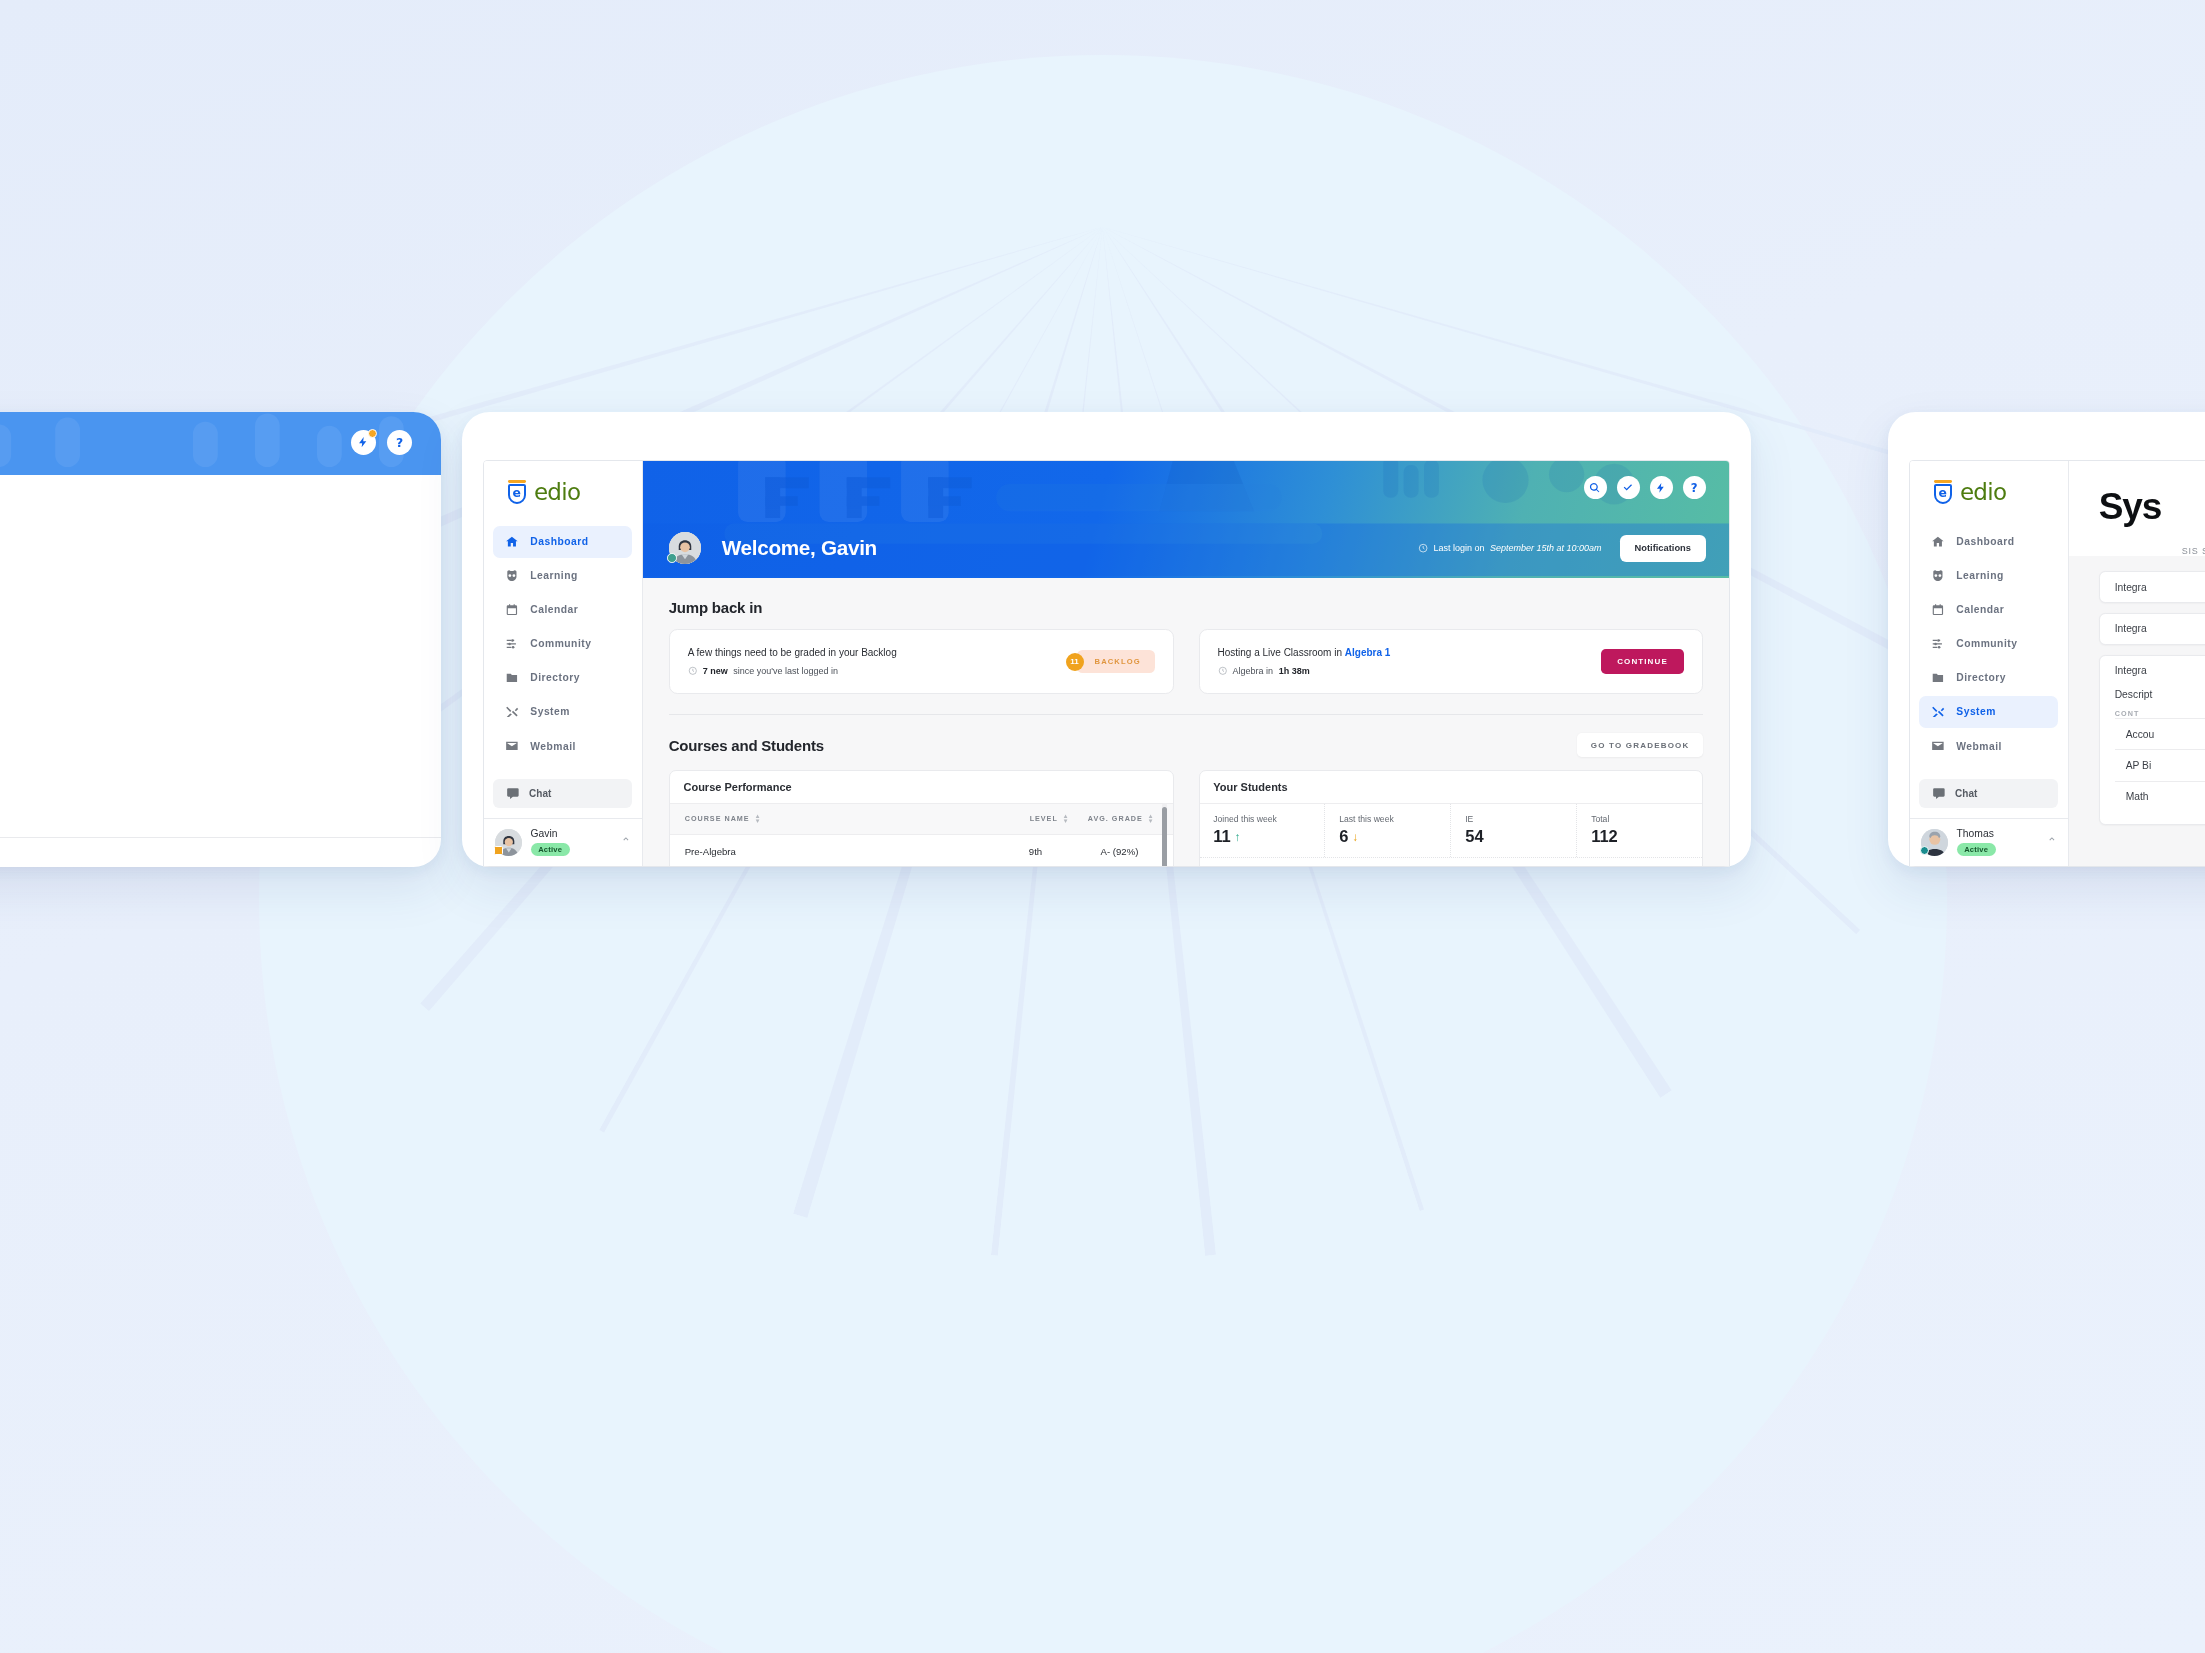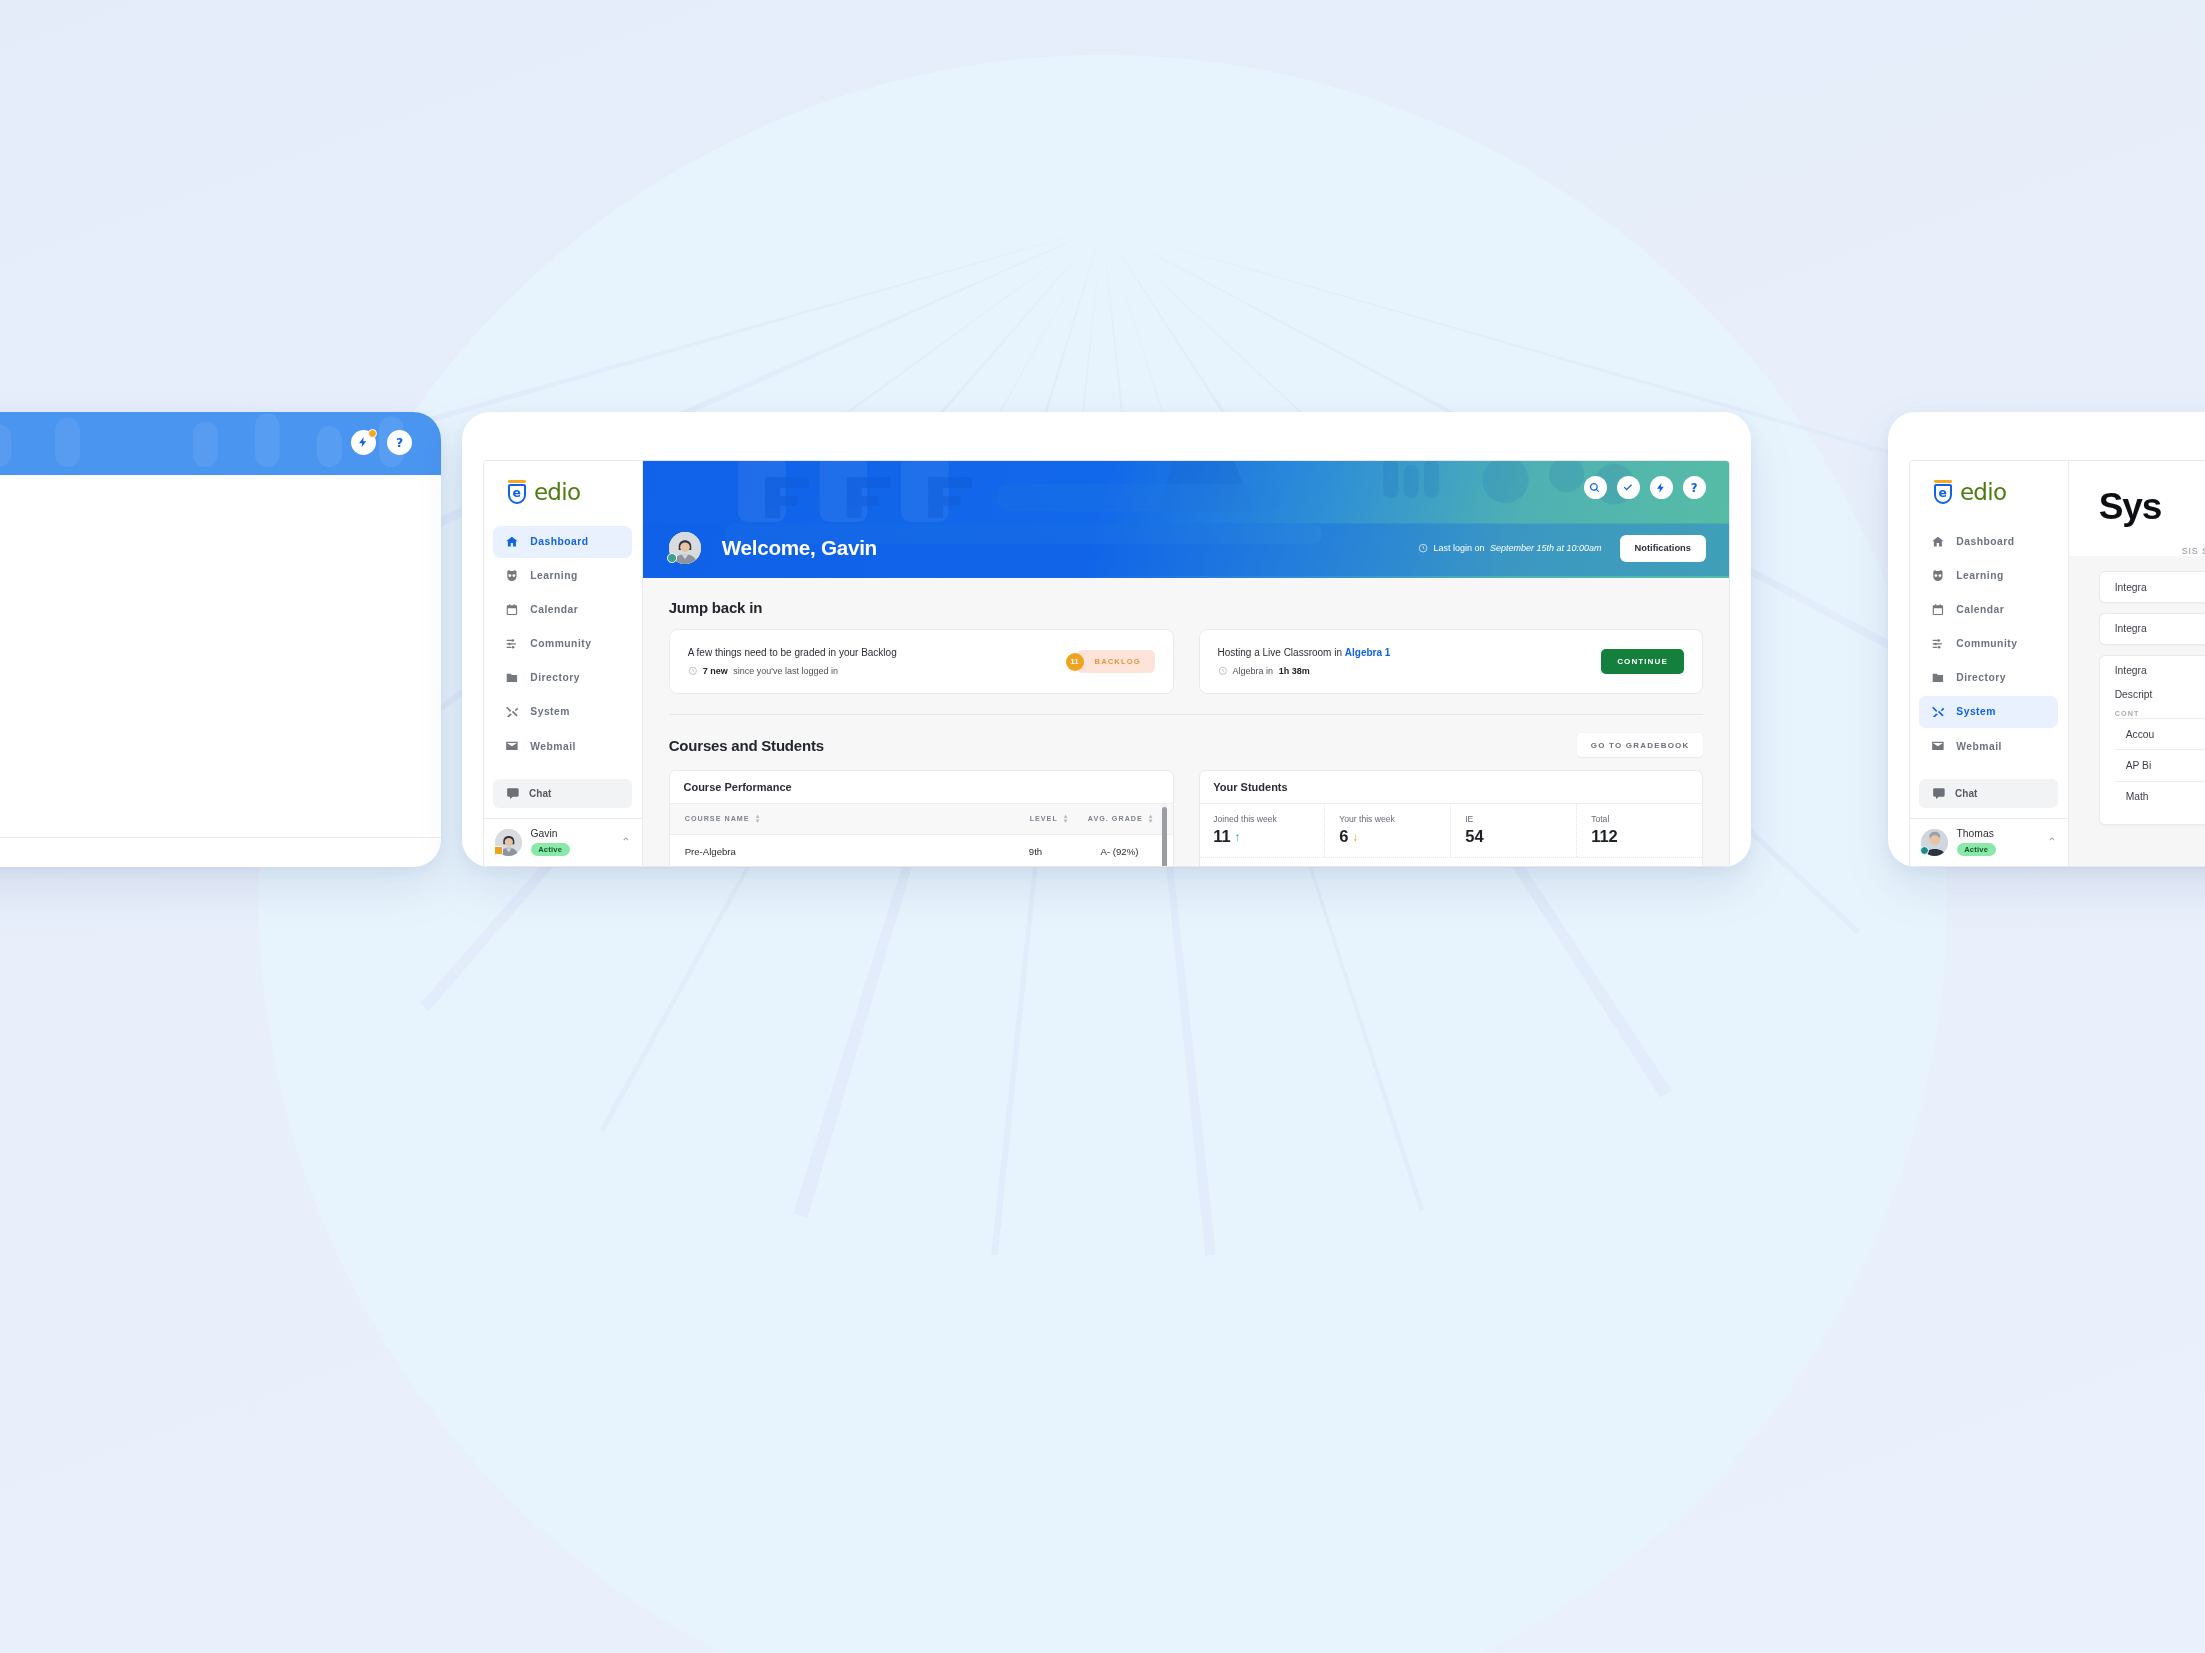--- a/index.html
+++ b/index.html
@@ -166,21 +166,21 @@
   .backlog-count {
     width: 18px; height: 18px; border-radius: 50%; background:#f0a31e; color:#fff;
     font-size: 8px; font-weight: 700; display:flex; align-items:center; justify-content:center;
     position:relative; z-index:2; margin-right:-6.9px;
   }
   .backlog-pill {
     background:#fde3d8; color:#e09640; font-size:7.6px; font-weight:700; letter-spacing:1.1px;
     padding: 6.9px 13.8px 6.9px 18px; border-radius: 5.5px;
   }
   .continue-btn {
-    background:#15803d; color:#fff; border:none; border-radius:4.8px;
+    background:#be185d; color:#fff; border:none; border-radius:4.8px;
     padding: 8.3px 16.5px; font-size:8px; font-weight:700; letter-spacing:1.1px;
   }
 
   .divider { height:0.7px; background:#e6e7ea; margin: 20.7px 0 0 0; }
 
   .panels { display:flex; gap: 25px; margin-top: 12.4px; }
   .panel { flex:1; background:#fff; border:0.7px solid #e9eaed; border-radius: 6.9px; overflow:hidden; min-width:0; }
   .panel-head { padding: 10.3px 13.8px; font-size: 11px; font-weight: 700; color:#2a2d33; }
 
   table.courses { width:100%; border-collapse: collapse; }
@@ -694,21 +694,21 @@
             <div class="panel-head">Your Students</div>
             <div class="stats-row" id="stats-row">
                 <div class="stat">
                   <div class="stat-label">Joined this week</div>
                   <div class="stat-value">
                     <span>11</span>
                     <span class="arrow-up">↑</span>
                   </div>
                 </div>
                 <div class="stat">
-                  <div class="stat-label">Your this week</div>
+                  <div class="stat-label">Last this week</div>
                   <div class="stat-value">
                     <span>6</span>
                     <span class="arrow-dn">↓</span>
                   </div>
                 </div>
                 <div class="stat">
                   <div class="stat-label">IE</div>
                   <div class="stat-value">
                     <span>54</span>
                   </div>

